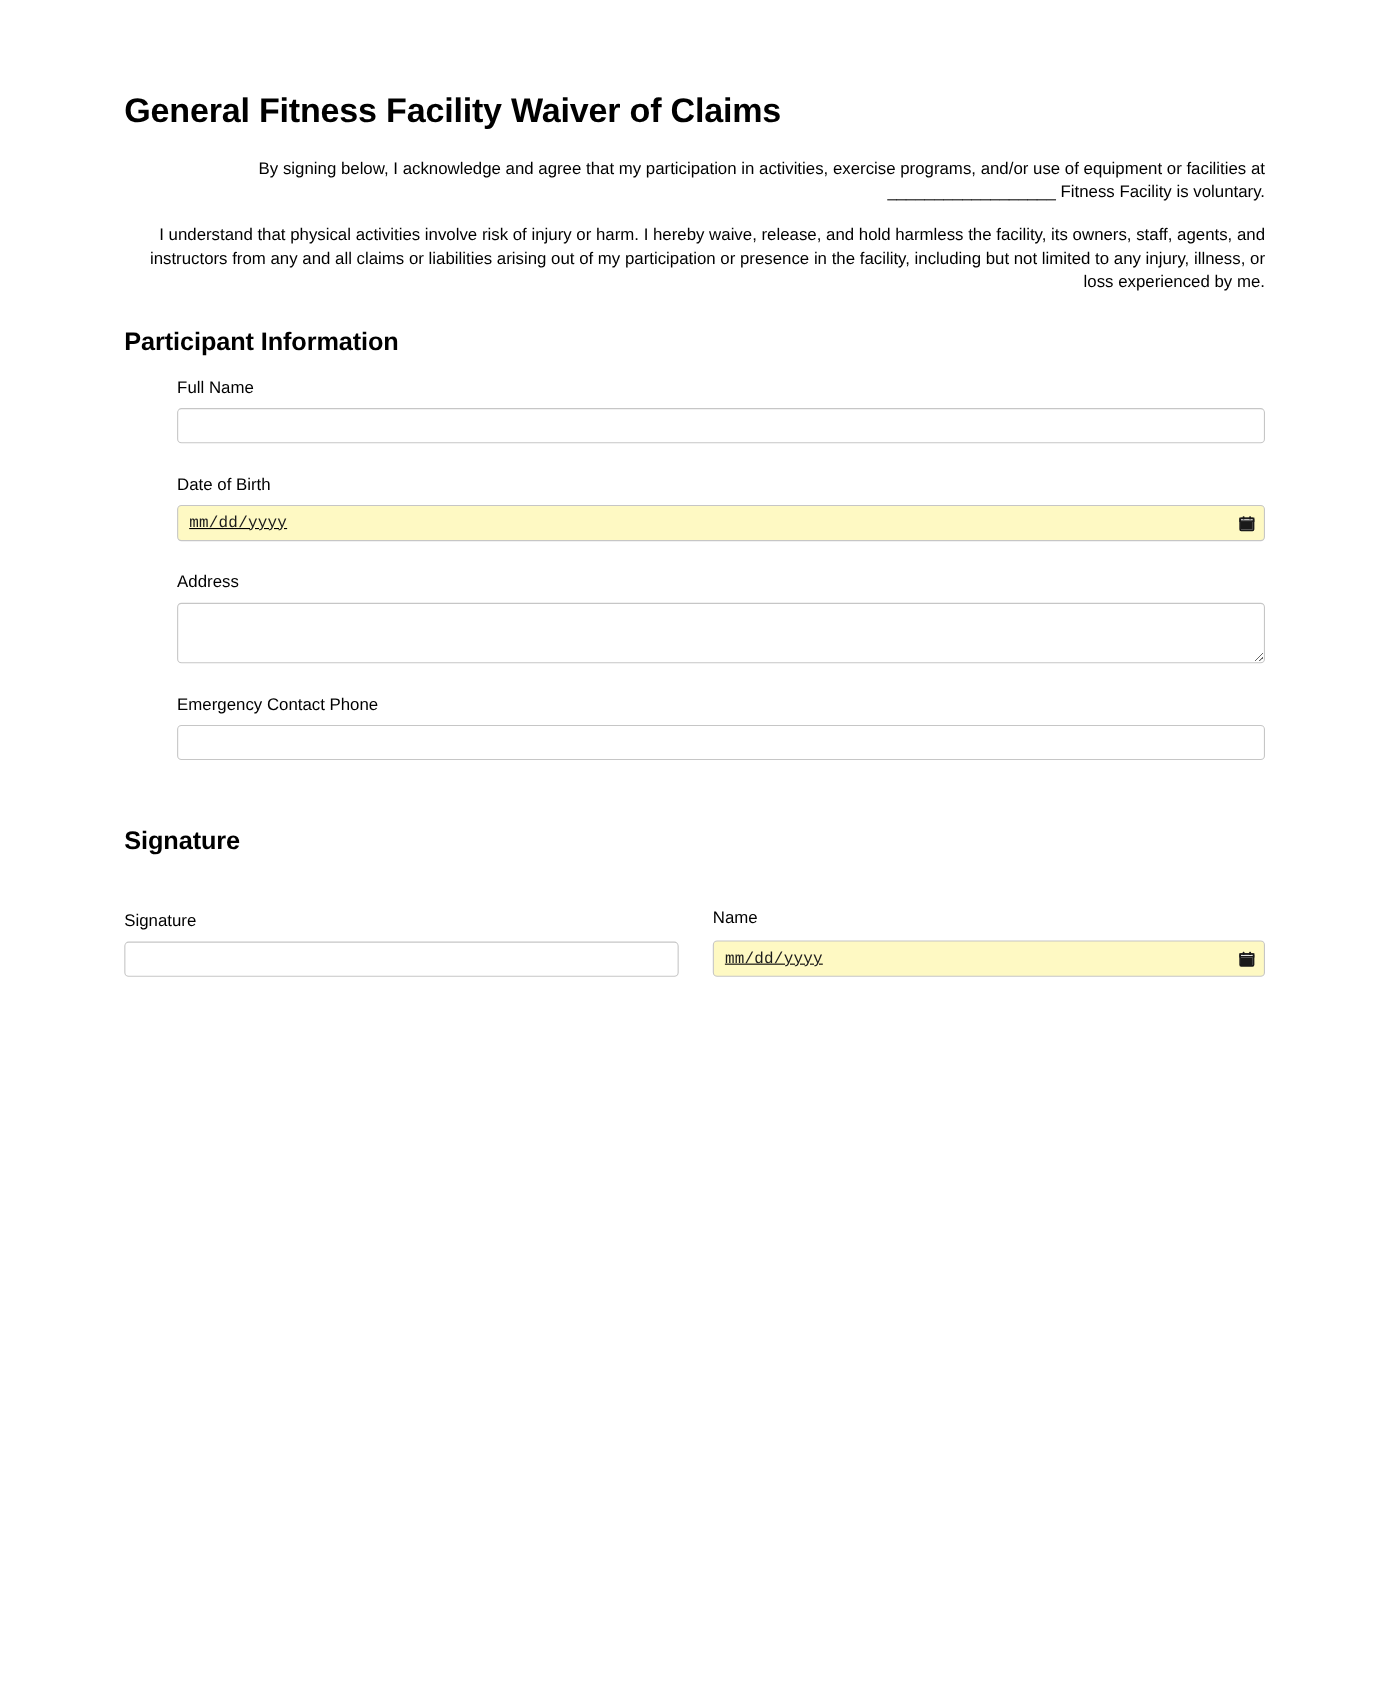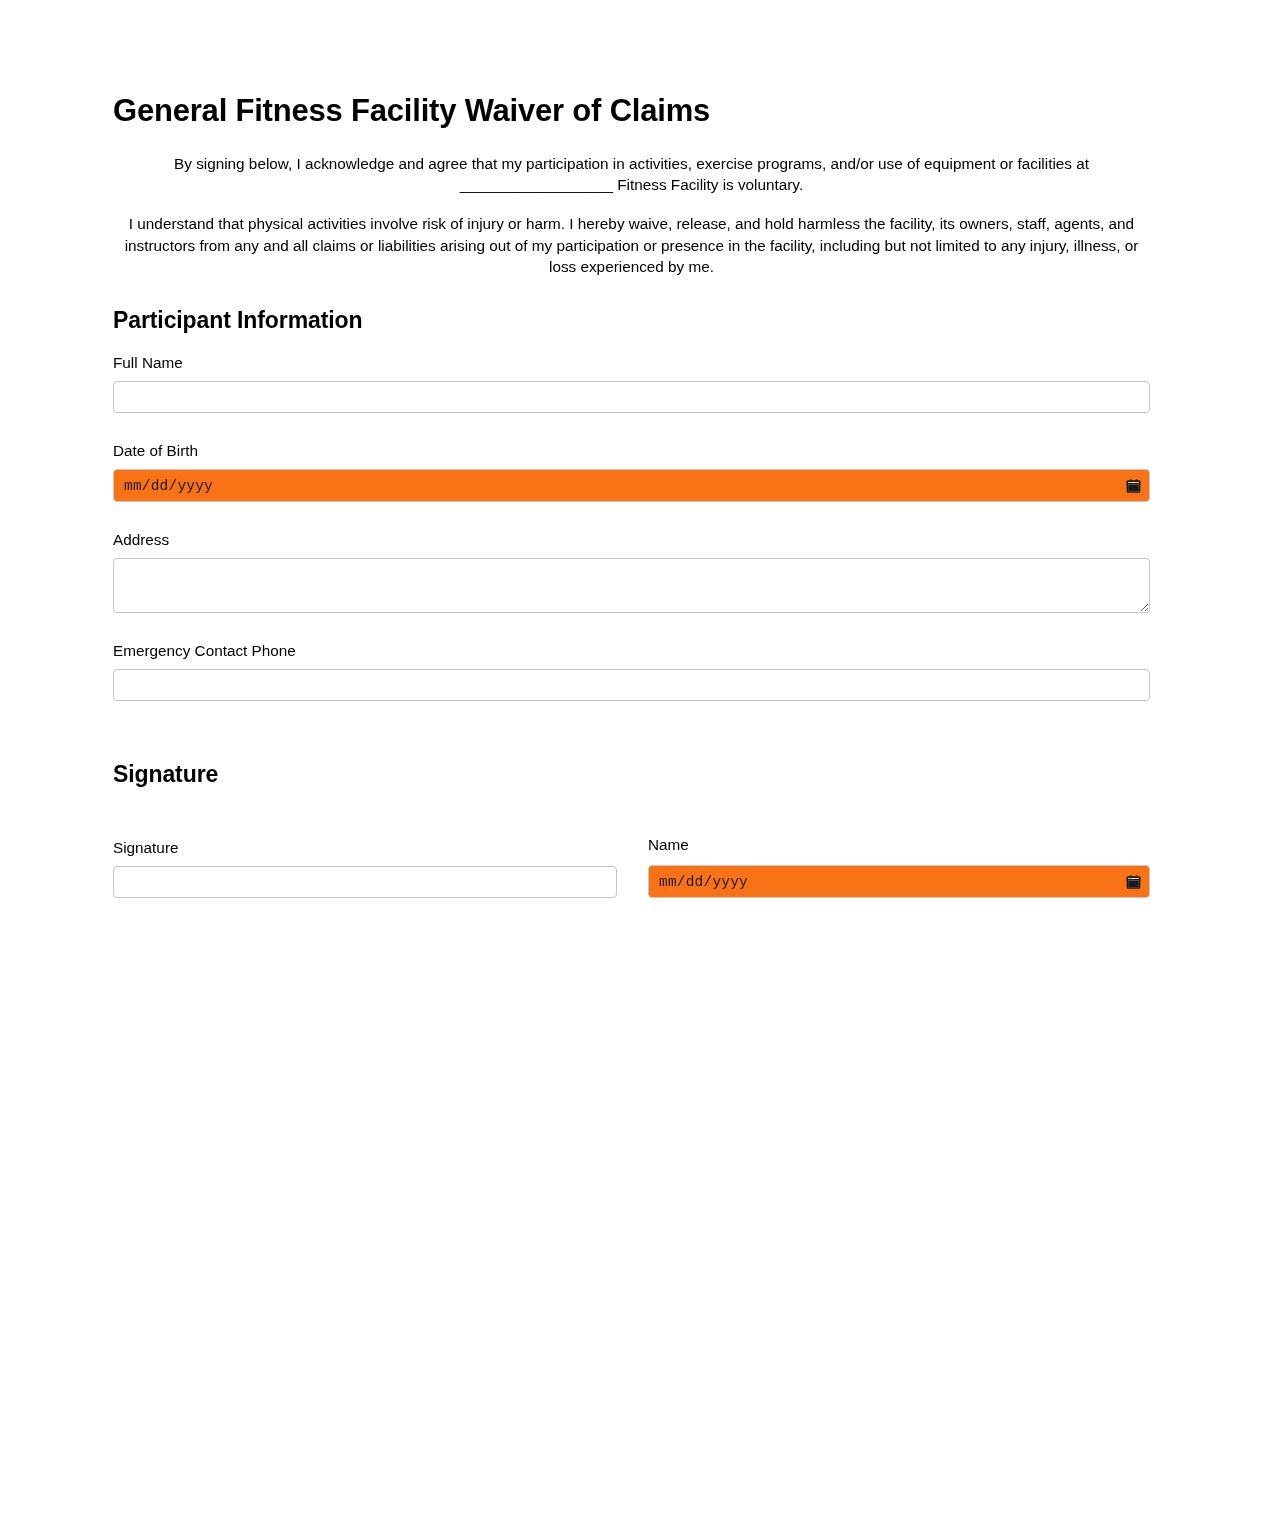--- a/index.html
+++ b/index.html
@@ -27,50 +27,50 @@
     left: 113px;
     top: 76px;
     width: 1037px;
   }
 
   
   h1.doc-title {
     font-size: 31px;
     font-weight: bold;
     line-height: 1.2;
-    margin: 16px 0 24px 0;
+    margin: 6px 0 24px 0;
     letter-spacing: -0.2px;
   }
   h2.section-title {
     font-size: 23px;
     font-weight: bold;
     line-height: 1.2;
     margin: 0;
     letter-spacing: -0.1px;
   }
 
   
   p.body-text {
     font-size: 15.3px;
     line-height: 1.38;
     margin: 0 0 18px 0;
-    text-align: center;
+    text-align: right;
   }
   p.body-text:last-child { margin-bottom: 0; }
   .blank-line {
     letter-spacing: 0px;
   }
 
   .intro-block { margin-bottom: 22px; }
 
   
   .section-participant { margin-top: 30px; }
   .section-signature { margin-top: 60px; }
 
-  .fields { margin-top: 19px; }
+  .fields { margin-top: 19px; margin-left: 48px; }
 
   .field-group { margin-bottom: 28px; }
   .field-group:last-child { margin-bottom: 0; }
 
   label.field-label {
     display: block;
     font-size: 15.3px;
     line-height: 1.3;
     margin-bottom: 8px;
     color: #000;
@@ -106,26 +106,27 @@
     resize: vertical;
     overflow: hidden;
   }
 
   
   .date-input {
     position: relative;
     box-sizing: border-box;
     width: 100%;
     height: 33px;
-    background: #f97316;
+    background: #fef9c3;
     border: 1px solid #c6c6c6;
     border-radius: 4px;
     display: flex;
     align-items: center;
     padding: 0 8px 0 10px;
+    text-decoration: underline;
   }
   .date-placeholder {
     font-family: "Liberation Mono", "DejaVu Sans Mono", monospace;
     font-size: 14.5px;
     letter-spacing: 0.2px;
     color: #1a1a1a;
     flex: 1 1 auto;
     white-space: nowrap;
   }
   .calendar-icon {

